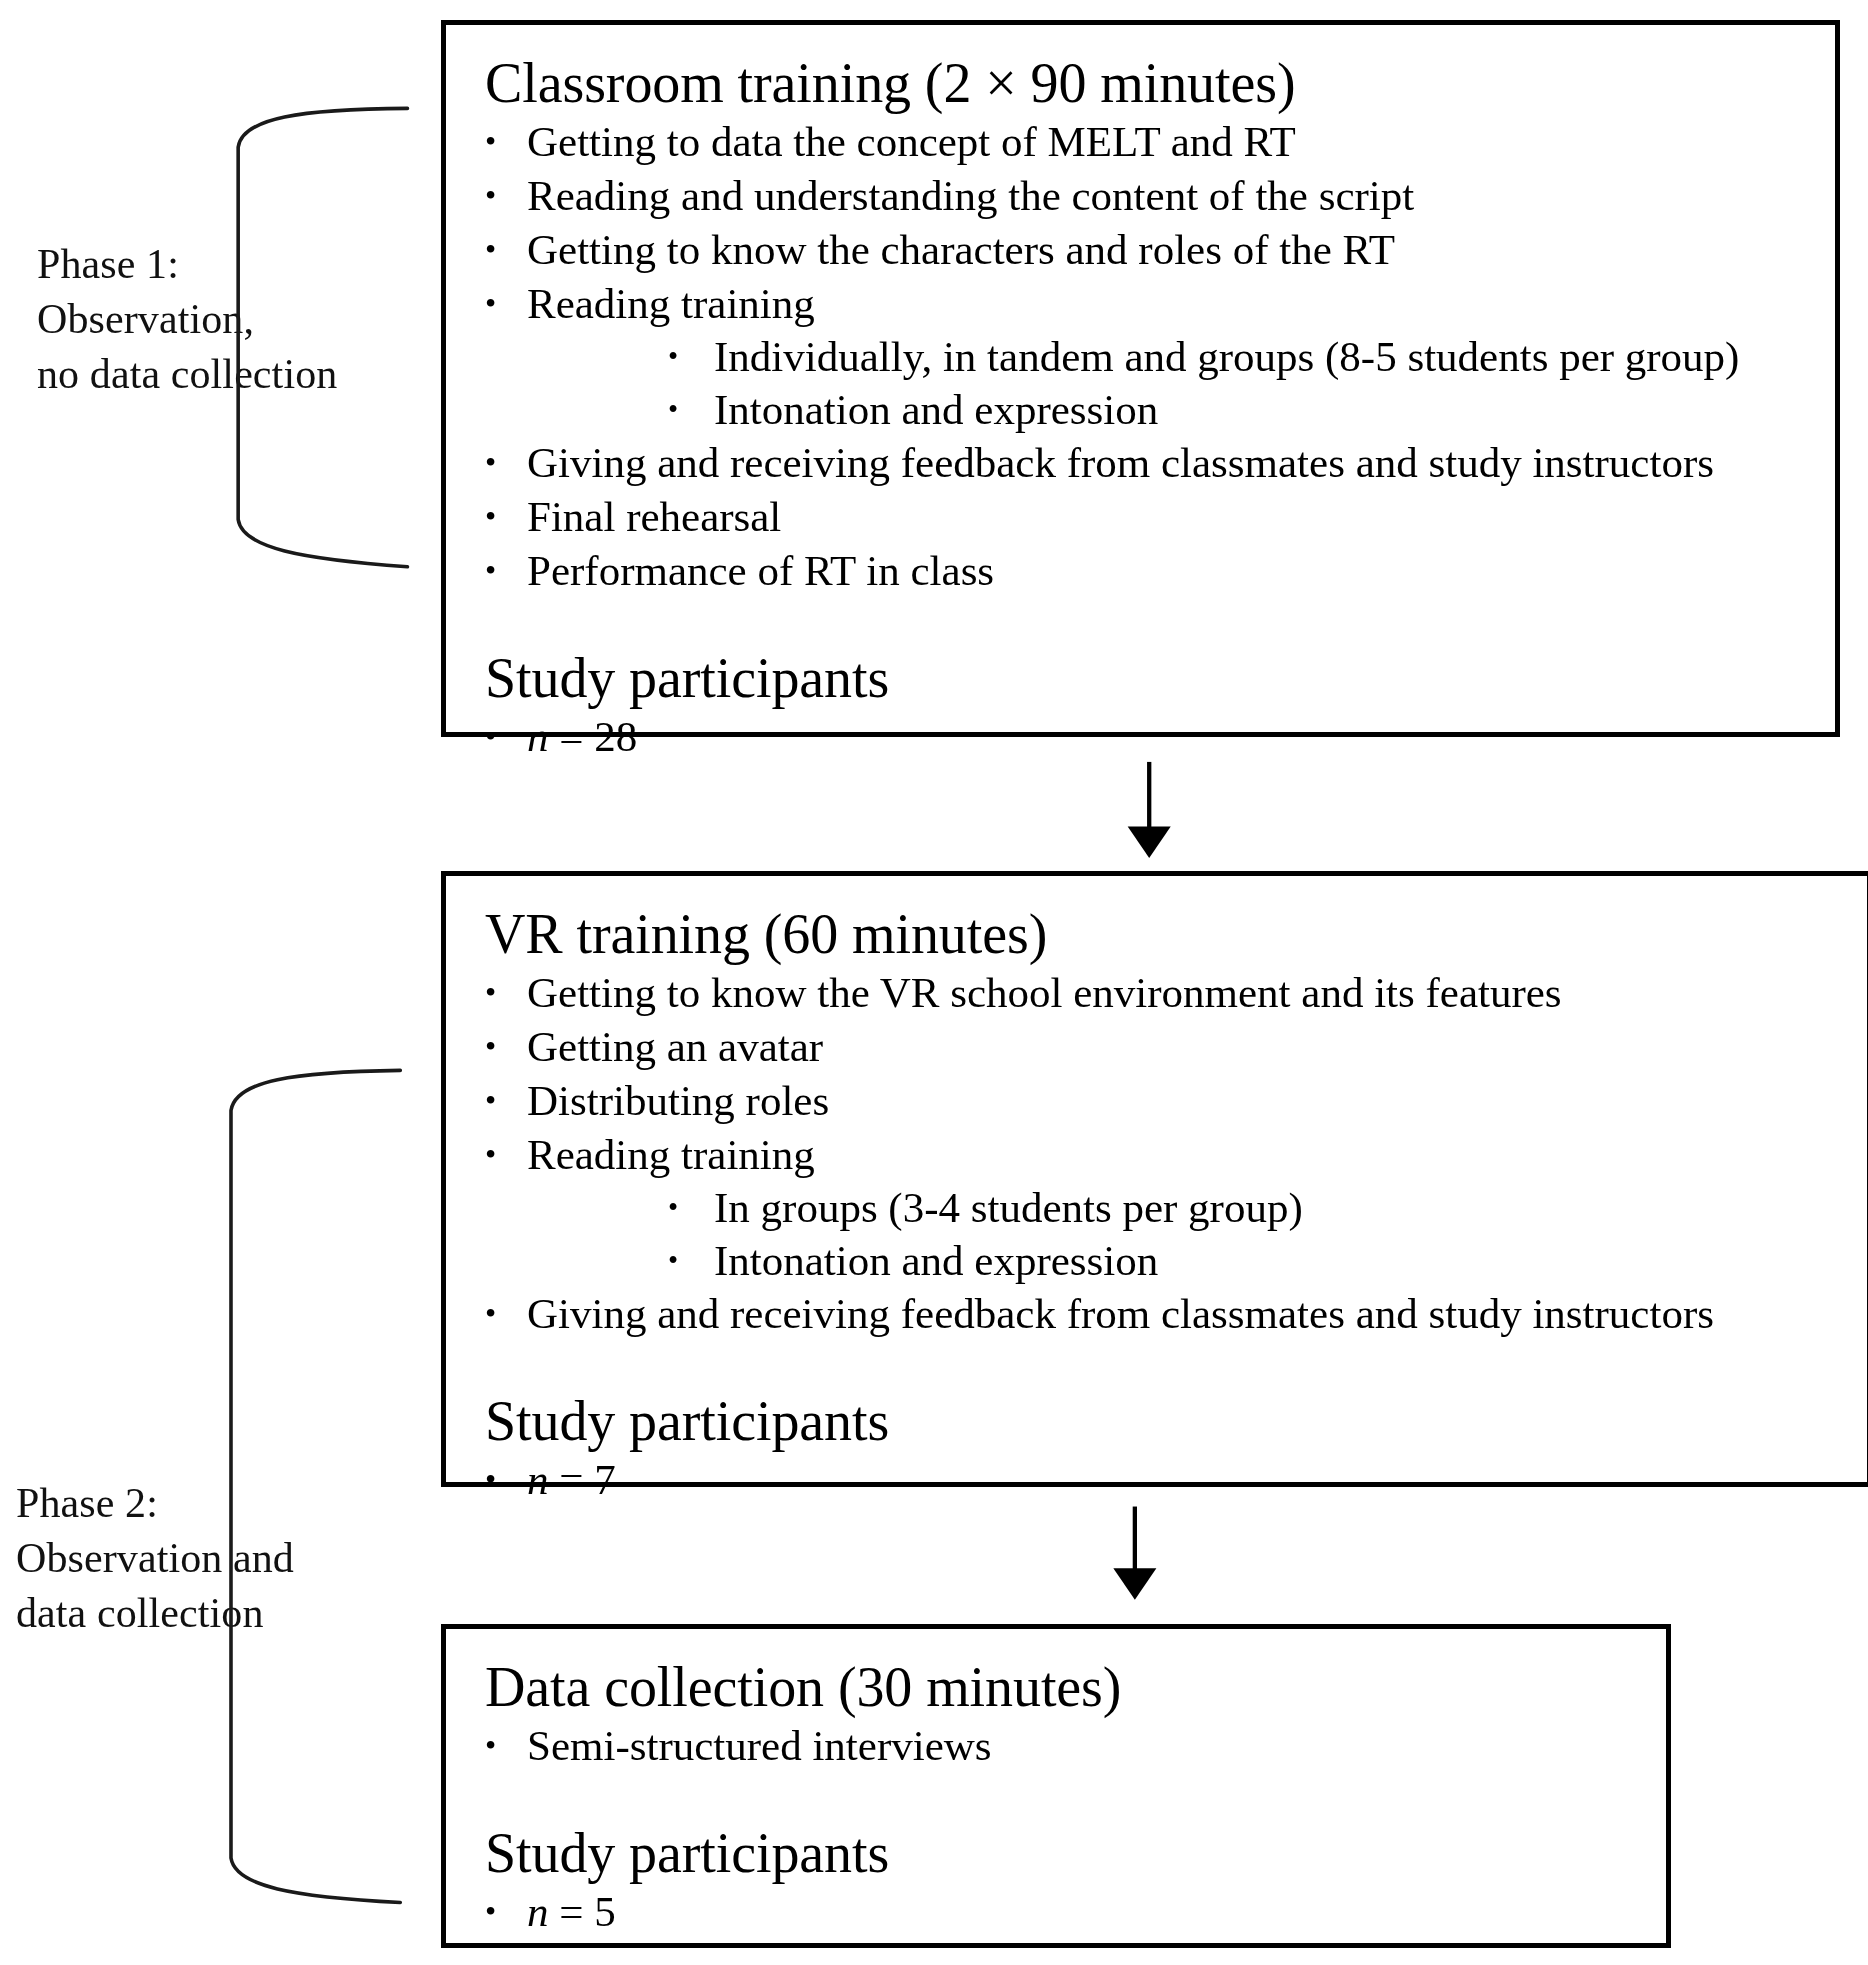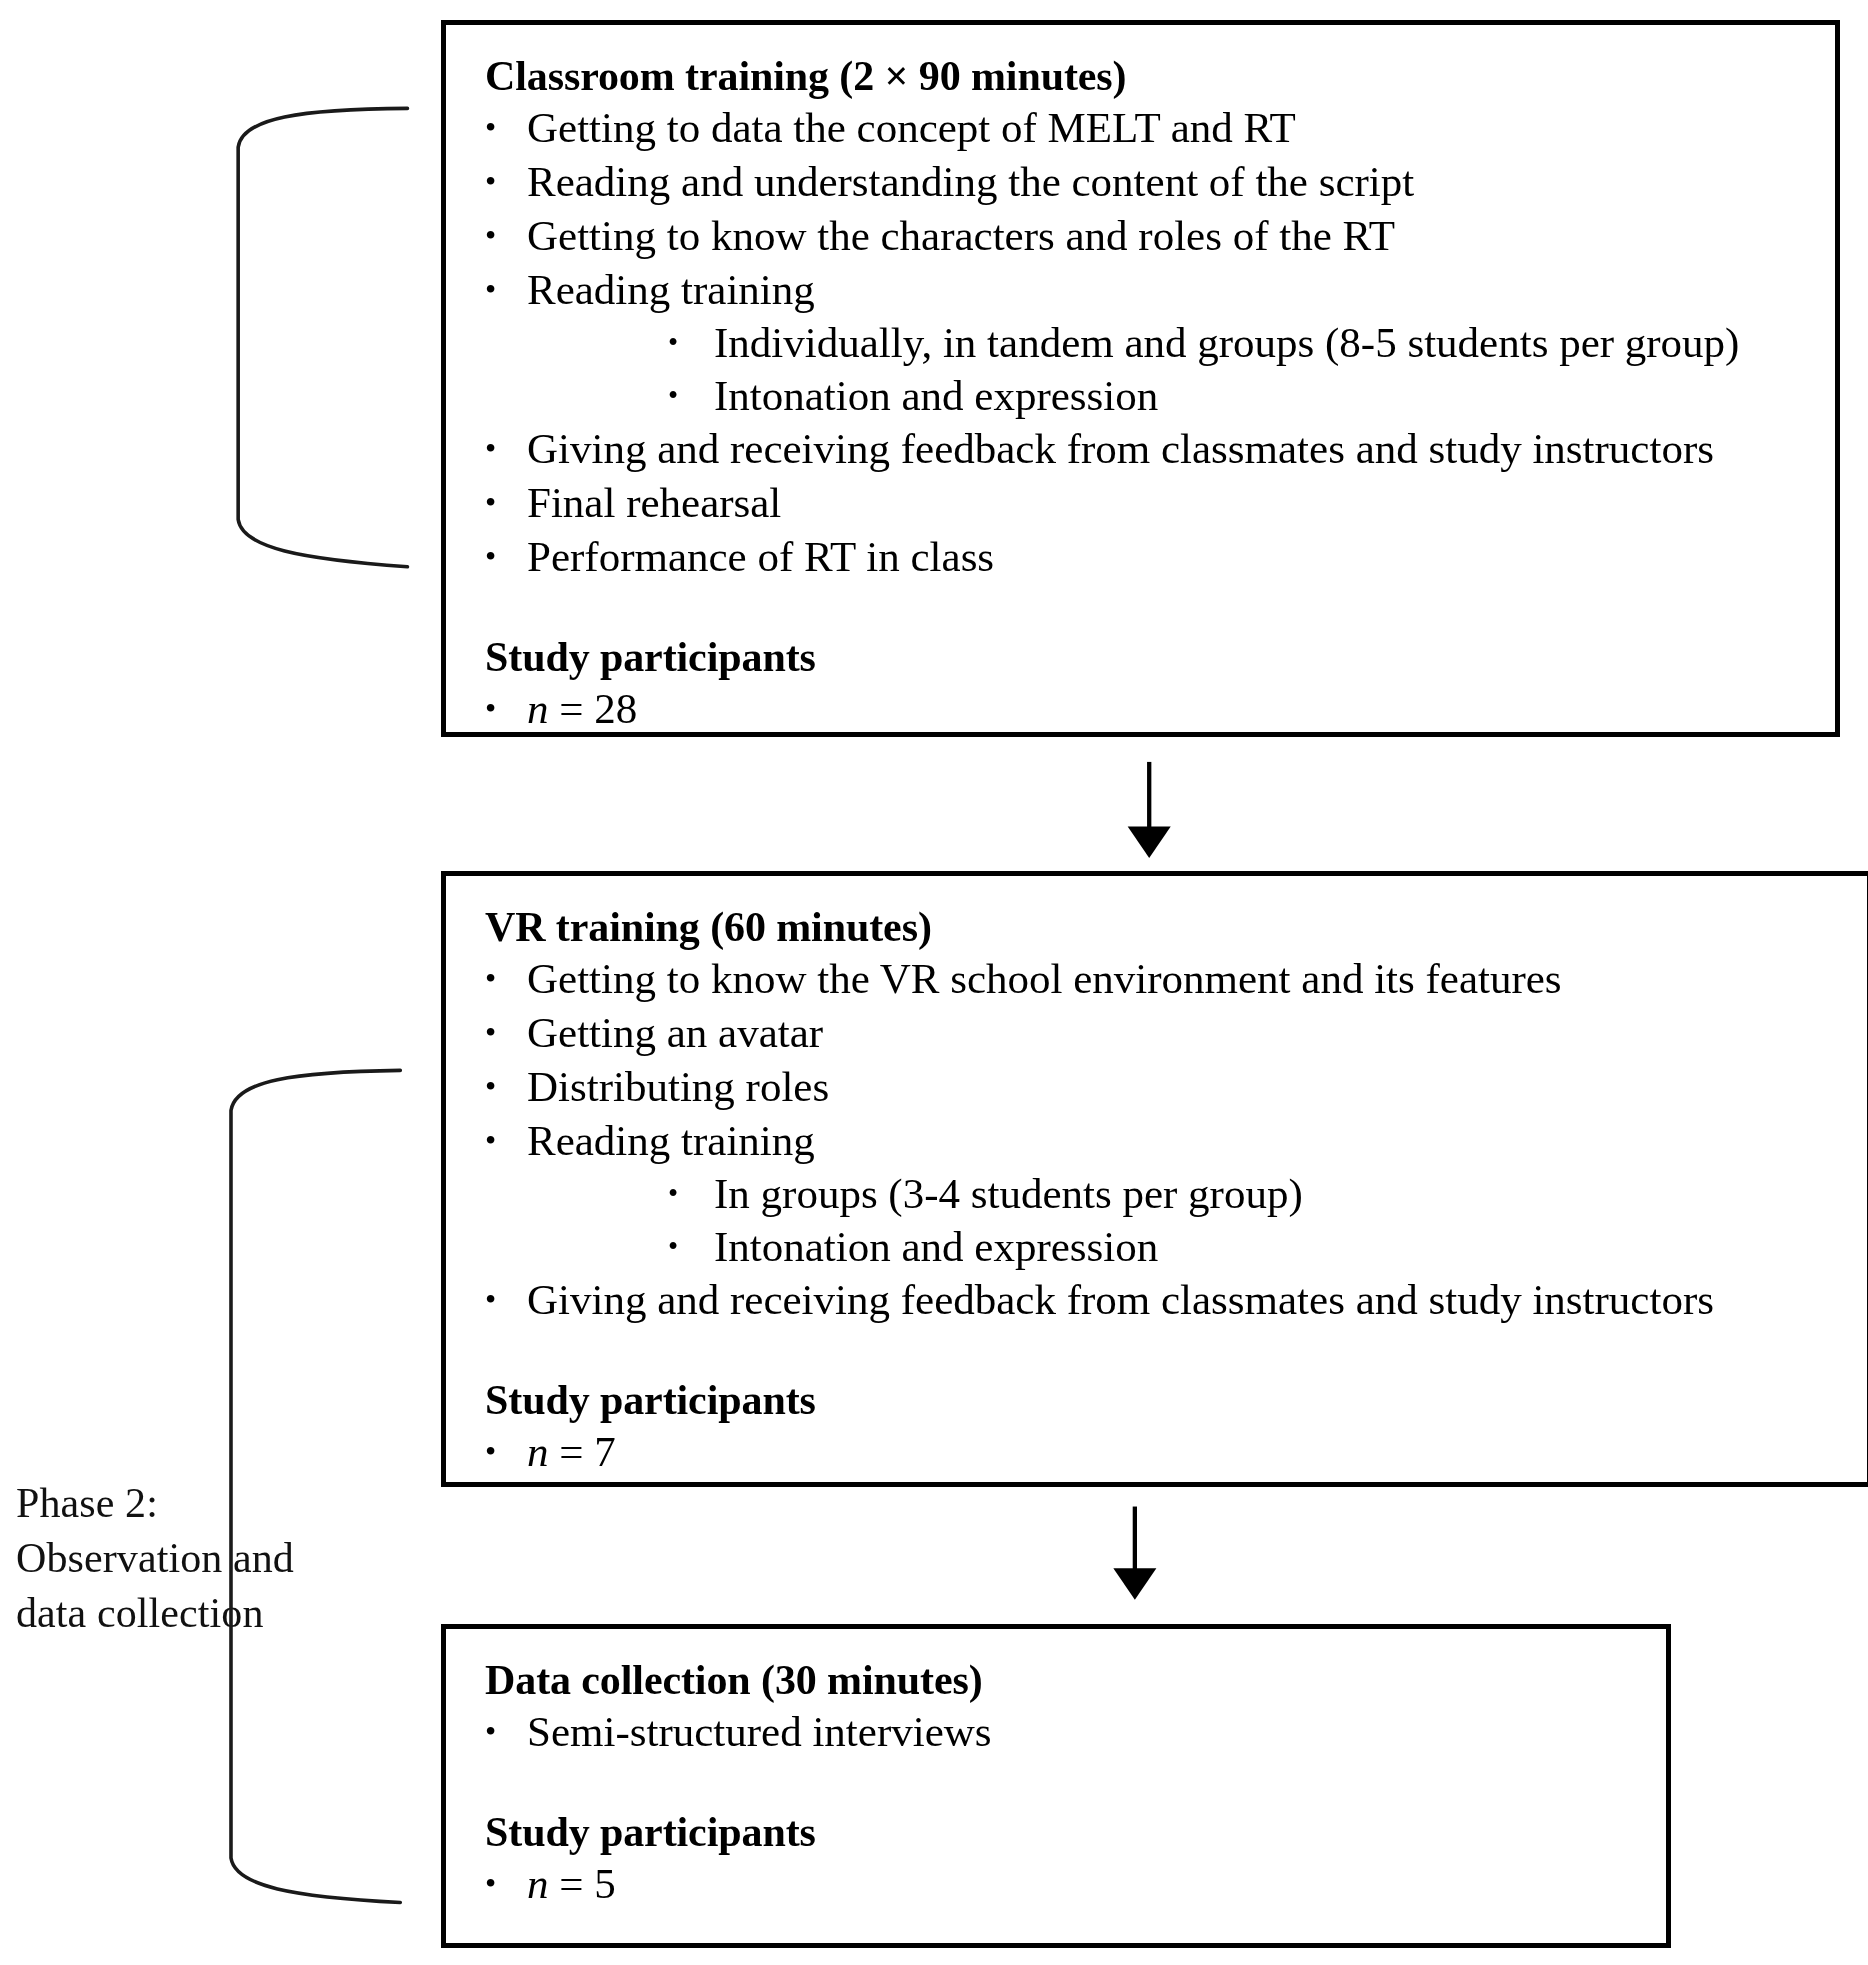--- a/index.html
+++ b/index.html
@@ -53,22 +53,22 @@
   }
   #box-classroom { left: 441px; top: 20px;   width: 1399px; height: 717px; }
   #box-vr        { left: 441px; top: 871px; width: 1431px; height: 616px;  }
   #box-data      { left: 441px; top: 1624px; width: 1230px; height: 324px;  }
 
   .box-inner {
     padding: 30px 18.7px 0 39px;
   }
 
   .box-heading {
-    font-weight: bold;
-    font-size: 42px;
+    font-weight: normal;
+    font-size: 56px;
     line-height: 1.0;
     margin: 0 0 4.3px 0;
     letter-spacing: -0.1px;
   }
   .box-heading.second { margin-top: 52px; }
 
   ul.lvl1 {
     list-style: none;
     margin: 0;
     padding: 0;
@@ -101,20 +101,23 @@
   }
   .li-text { flex: 1 1 auto; }
   .sub-wrap { width: 100%; }
   .n-italic { font-style: italic; }
 </style>
 </head>
 <body>
 
 <div id="stage">
 
+  <div class="phase-label" id="phase1-label">Phase 1:
+Observation,
+no data collection</div>
 
   <div class="phase-label" id="phase2-label">Phase 2:
 Observation and
 data collection</div>
 
   <svg id="braces" viewBox="0 0 2604 2739" width="1868" height="1965">
 
     <g>
       <path d="M 568 151 C 420 152 338 164 332 205 L 332 724 C 338 764 420 779 568 790" fill="none" stroke="#1a1a1a" stroke-width="5" stroke-linecap="round"></path>
     </g>

